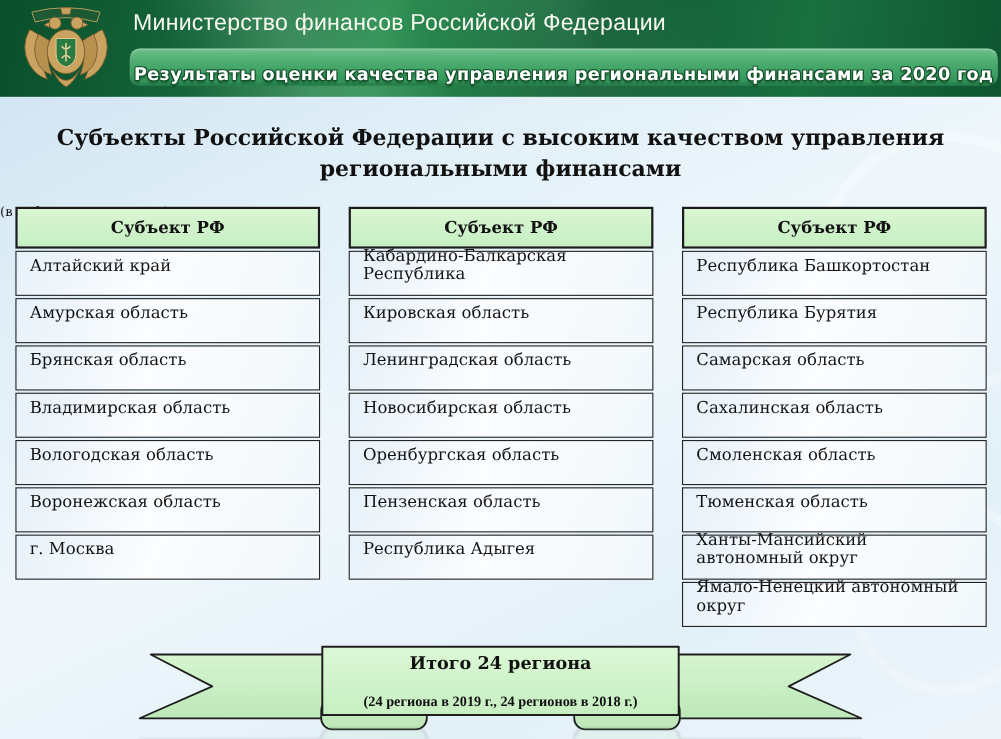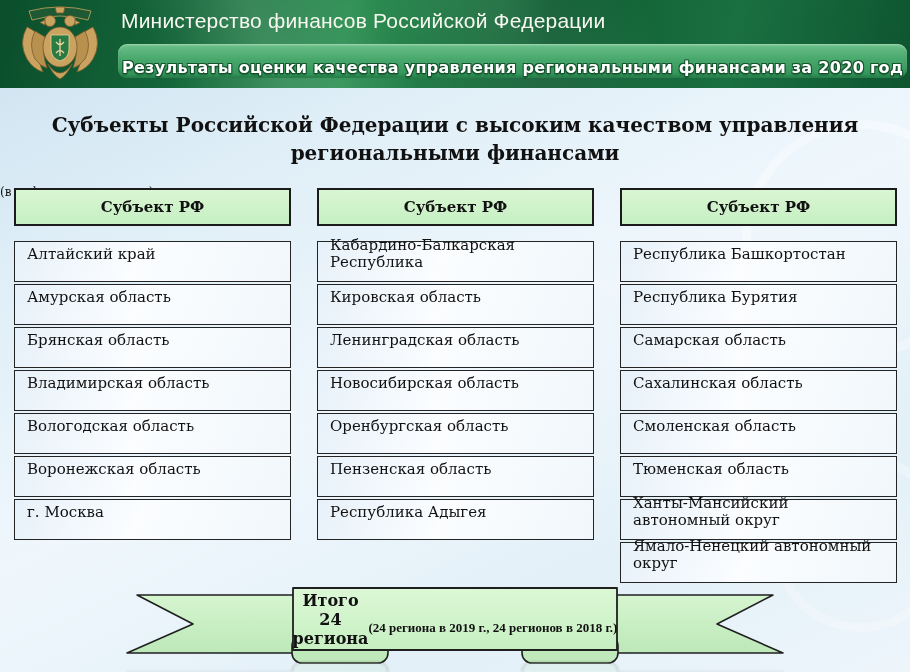--- a/index.html
+++ b/index.html
@@ -42,40 +42,40 @@
 
   
   .title{position:absolute;top:111px;left:0;width:100%;text-align:center;font-weight:bold;font-size:20px;line-height:1.42;}
   .title .ul{text-underline-offset:3px;}
   .note{position:absolute;top:185px;left:0;width:100%;text-align:left;font-size:12px;}
 
   
   .tables{position:absolute;top:188px;left:14px;width:883px;display:flex;justify-content:space-between;}
   .col{width:277px;}
   .th{
-    height:38px;box-sizing:border-box;margin-bottom:15px;
+    height:38px;box-sizing:border-box;margin-bottom:2px;
     border:2px solid #1b1b1b;
     background:linear-gradient(180deg,#d9f6d2 0%,#c6efc3 100%);
     display:flex;align-items:center;justify-content:center;
     font-weight:bold;font-size:15px;text-align:right;
   }
   .cell{
     height:41px;box-sizing:border-box;margin-bottom:2px;
     border:1.5px solid #242424;
     background:linear-gradient(115deg,#e7f1f9 0%,#fbfdff 45%,#f1f7fb 100%);
     display:flex;align-items:center;
     padding:1px 8px 16px 12px;font-size:15px;line-height:1.12;
   }
 
   
   .ribbon{position:absolute;top:580px;left:0;width:910px;height:92px;}
   .ribbon svg{position:absolute;inset:0;}
   .ribbon-text{
     position:absolute;left:293px;top:8px;width:324px;height:62px;
-    display:flex;flex-direction:row;align-items:center;justify-content:center;text-align:center;
+    display:flex;flex-direction:column;align-items:center;justify-content:center;text-align:center;
   }
   .rt1{font-weight:bold;font-size:16px;}
   .rt2{font-family:"Liberation Serif",serif;font-weight:bold;font-size:13px;margin-top:18px;white-space:nowrap;}
 
   .reflection{
     position:absolute;top:653px;left:0;width:910px;height:19px;overflow:hidden;
     transform:scaleY(-1);opacity:.16;filter:blur(1px);pointer-events:none;
   }
   .reflection svg{position:absolute;top:-73px;left:0;}
 </style>

